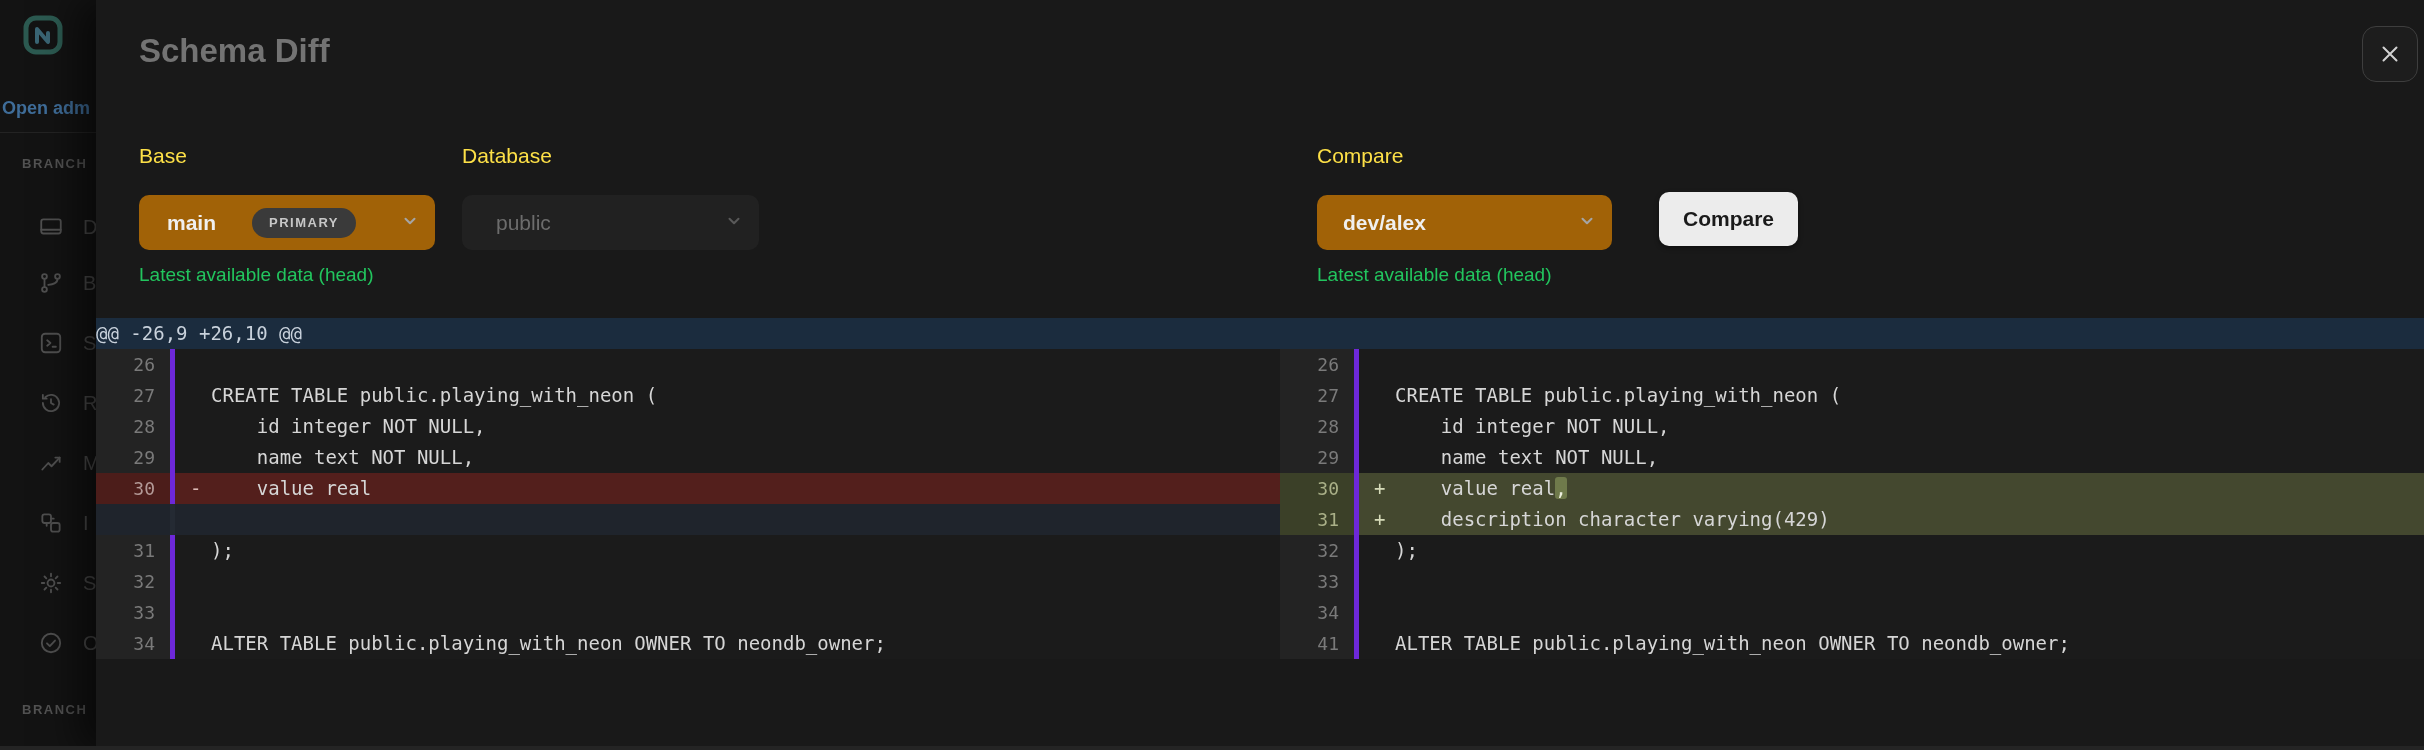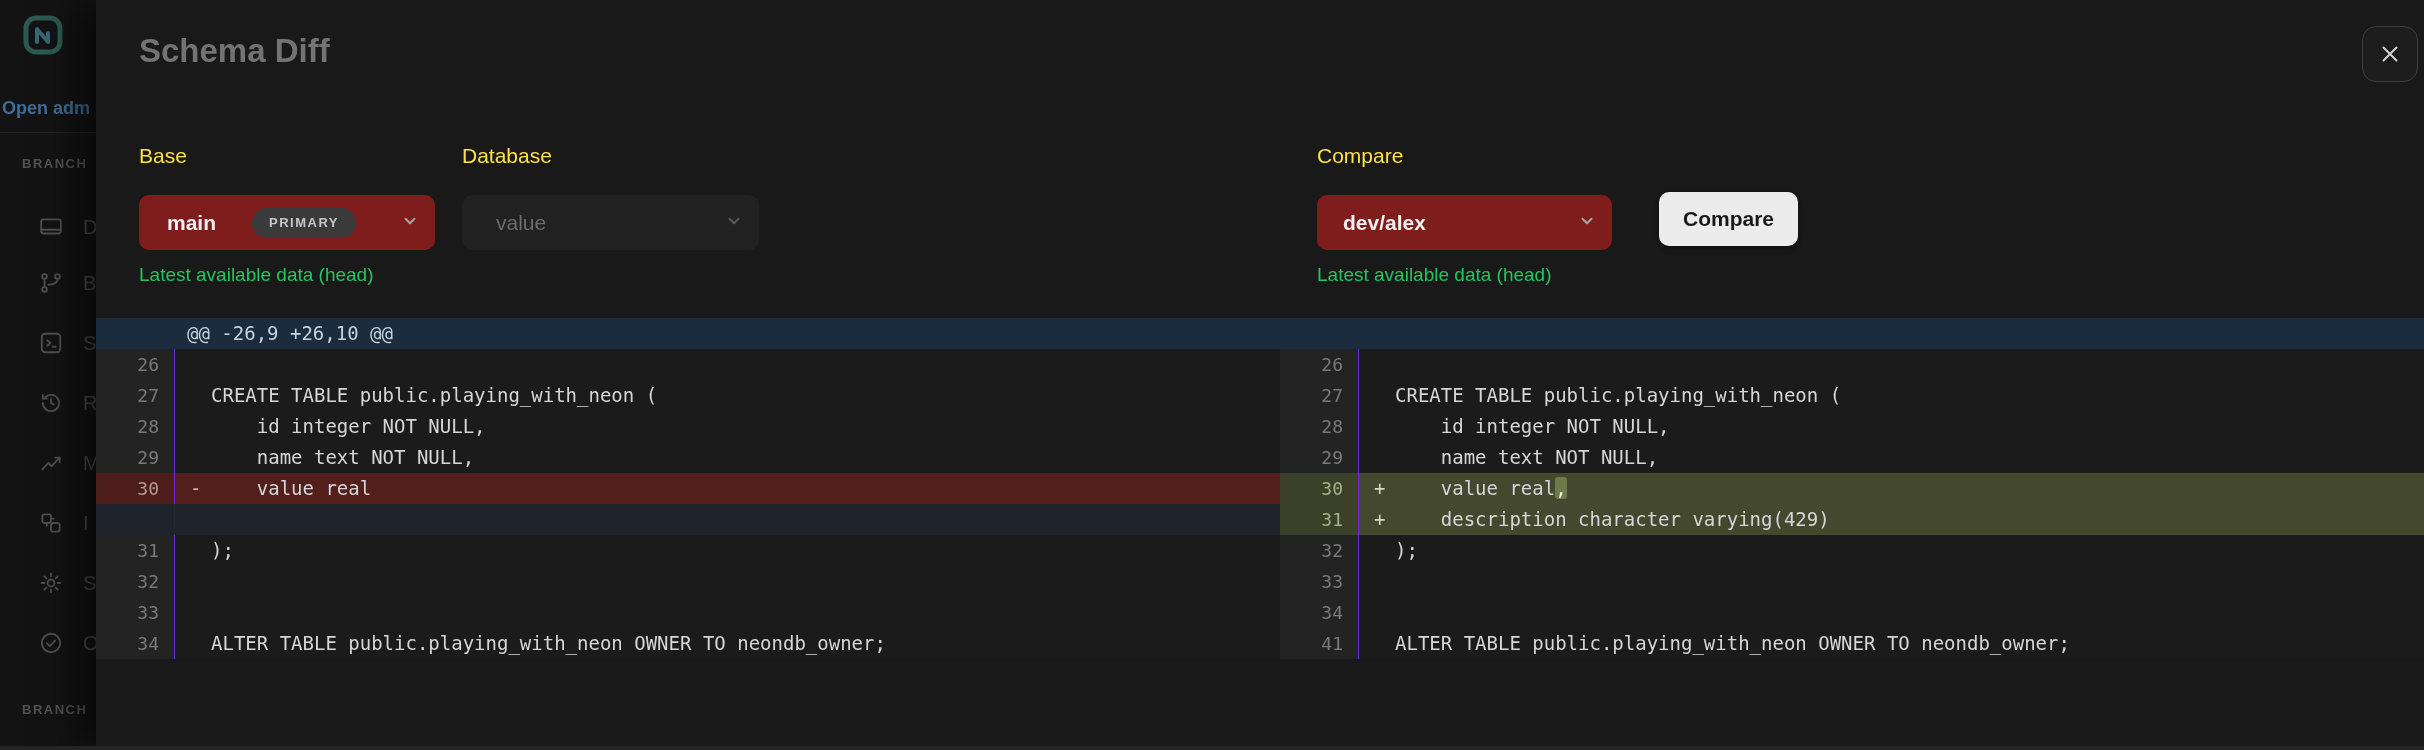--- a/index.html
+++ b/index.html
@@ -22,43 +22,43 @@
 
   
   .modal{position:absolute;left:96px;top:0;width:2328px;height:750px;background:#191919;
          box-shadow:-18px 0 36px rgba(0,0,0,.55);}
   .modal-title{position:absolute;left:43px;top:32px;font-size:33px;font-weight:600;color:#737373;}
   .close-btn{position:absolute;left:2266px;top:26px;width:56px;height:56px;border:1px solid #3e3e3e;
              border-radius:14px;background:#1d1d1d;display:flex;align-items:center;justify-content:center;
              cursor:pointer;box-sizing:border-box;}
 
   .field-label{position:absolute;top:144px;font-size:21px;font-weight:500;color:#fde047;}
-  .dropdown{position:absolute;top:195px;height:55px;border-radius:10px;background:#7f1d1d;
+  .dropdown{position:absolute;top:195px;height:55px;border-radius:10px;background:#a16207;
             display:flex;align-items:center;box-sizing:border-box;cursor:pointer;}
   .dd-value{font-size:21px;font-weight:600;color:#f0f0f0;white-space:nowrap;}
   .dd-value--disabled{color:#6c6c6c;font-weight:500;}
   .badge{margin-left:36px;height:30px;padding:0 17px;border-radius:15px;background:#3a3a3a;
          display:flex;align-items:center;font-size:13px;font-weight:700;letter-spacing:1.5px;color:#c7c7c7;text-align:center;}
   .chev{position:absolute;right:16px;top:50%;transform:translateY(-50%);}
   .helper{position:absolute;top:264px;font-size:19px;color:#22c55e;}
   .compare-btn{position:absolute;left:1563px;top:192px;width:139px;height:54px;border-radius:10px;
                background:#ececec;color:#1a1a1a;font-size:21px;font-weight:600;border:none;
                display:flex;align-items:center;justify-content:center;cursor:pointer;
                box-shadow:0 2px 5px rgba(0,0,0,.45);font-family:"Liberation Sans",sans-serif;}
 
   
   .diff{position:absolute;left:0;top:318px;width:2328px;height:341px;
         font-family:"DejaVu Sans Mono",monospace;}
   .hunk{height:31px;line-height:31px;background:#1b2c3e;color:#c9d2dc;
-        font-size:19px;padding-left:91px;box-sizing:border-box;}
+        font-size:19px;box-sizing:border-box;}
   .panes{display:flex;}
   .pane{width:1184px;flex:0 0 auto;}
   .pane--right{width:1144px;}
   .drow{display:flex;height:31px;line-height:31px;font-size:19px;}
-  .dgut{flex:0 0 79px;background:#232323;border-right:1px solid #6d28d9;color:#7a7a7a;
+  .dgut{flex:0 0 79px;background:#232323;border-right:5px solid #6d28d9;color:#7a7a7a;
         font-size:18px;text-align:right;padding-right:15px;box-sizing:border-box;}
   .dbody{flex:1;background:#1b1b1b;display:flex;min-width:0;}
   .dmark{flex:0 0 36px;padding-left:15px;box-sizing:border-box;color:#cccccc;}
   .dcode{white-space:pre;color:#d6d6d6;}
   .drow--removed .dgut{background:#4c1d1a;color:#b39a97;}
   .drow--removed .dbody{background:#531f1c;}
   .drow--removed .dmark{color:#dcbab5;}
   .drow--added .dgut{background:#3b4028;color:#aab088;}
   .drow--added .dbody{background:#44482f;}
   .drow--added .dmark{color:#d6dbb9;}
@@ -164,21 +164,21 @@
       <span class="dd-value">main</span>
       <span class="badge">PRIMARY</span>
       <span class="chev">
         <svg width="18" height="18" viewBox="0 0 16 16">
             <path d="M4 6l4 4 4-4" stroke="#a5a5a5" stroke-width="1.8" fill="none" stroke-linecap="round" stroke-linejoin="round"></path>
           </svg>
       </span>
     </div>
 
     <div class="dropdown" style="left:366px;width:297px;padding-left:34px;background:#212121">
-      <span class="dd-value dd-value--disabled">value</span>
+      <span class="dd-value dd-value--disabled">public</span>
       <span class="chev">
         <svg width="18" height="18" viewBox="0 0 16 16">
             <path d="M4 6l4 4 4-4" stroke="#595959" stroke-width="1.8" fill="none" stroke-linecap="round" stroke-linejoin="round"></path>
           </svg>
       </span>
     </div>
 
     <div class="dropdown" style="left:1221px;width:295px;padding-left:26px">
       <span class="dd-value">dev/alex</span>
       <span class="chev">

